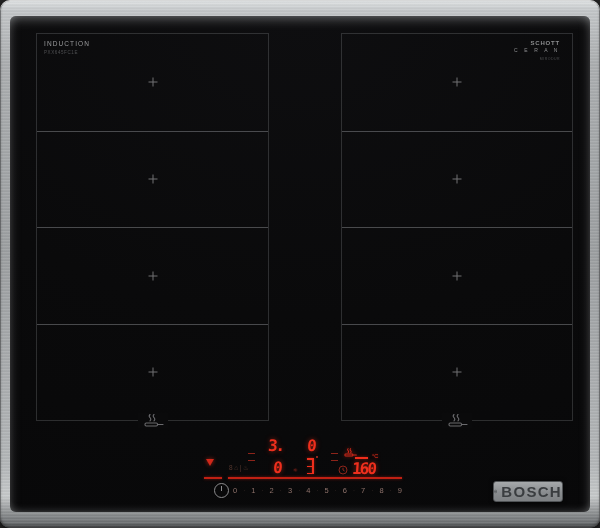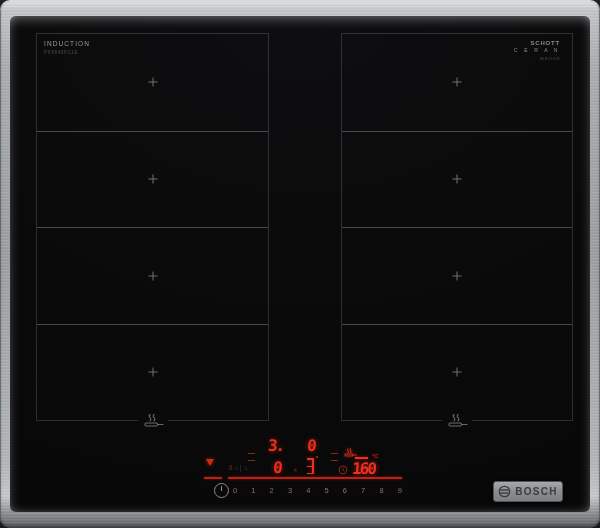--- a/index.html
+++ b/index.html
@@ -90,21 +90,21 @@
   .slider{position:absolute;left:223px;top:468px;width:169px;height:12px;display:flex;
     align-items:center;justify-content:space-between;}
   .slider .lvl{font-size:7.5px;color:#8d716a;}
   .slider .sep{font-size:6px;color:#5a443f;}
 
   
   .badge{position:absolute;left:483px;top:465px;width:68px;height:19px;border-radius:3px;
     background:linear-gradient(180deg,#a6a9ab,#898c8f 55%,#7e8184);
     border:1px solid #505356;display:flex;align-items:center;justify-content:center;gap:4px;
     box-shadow:0 0 4px rgba(0,0,0,.6);}
-  .badge-text{font-size:10px;font-weight:bold;letter-spacing:1.3px;color:#3a3d40;}
+  .badge-text{font-size:15px;font-weight:bold;letter-spacing:1.3px;color:#3a3d40;}
   .badge svg{display:block;}
 </style>
 </head>
 <body>
 
 <div class="stage">
   <div class="hob"></div>
 
   <div class="glass">
 

